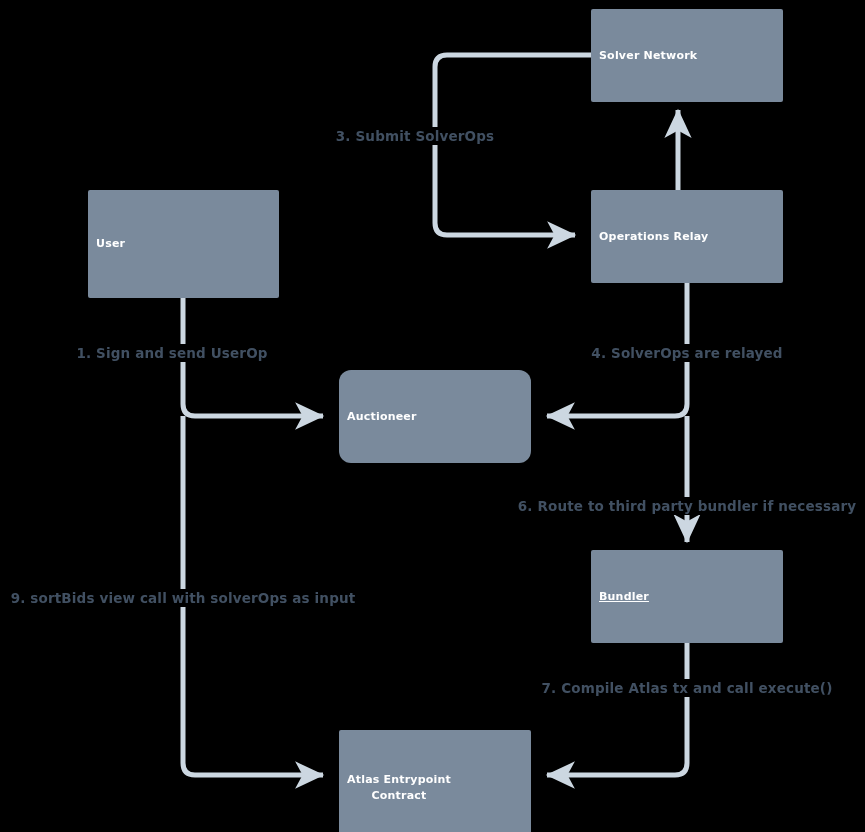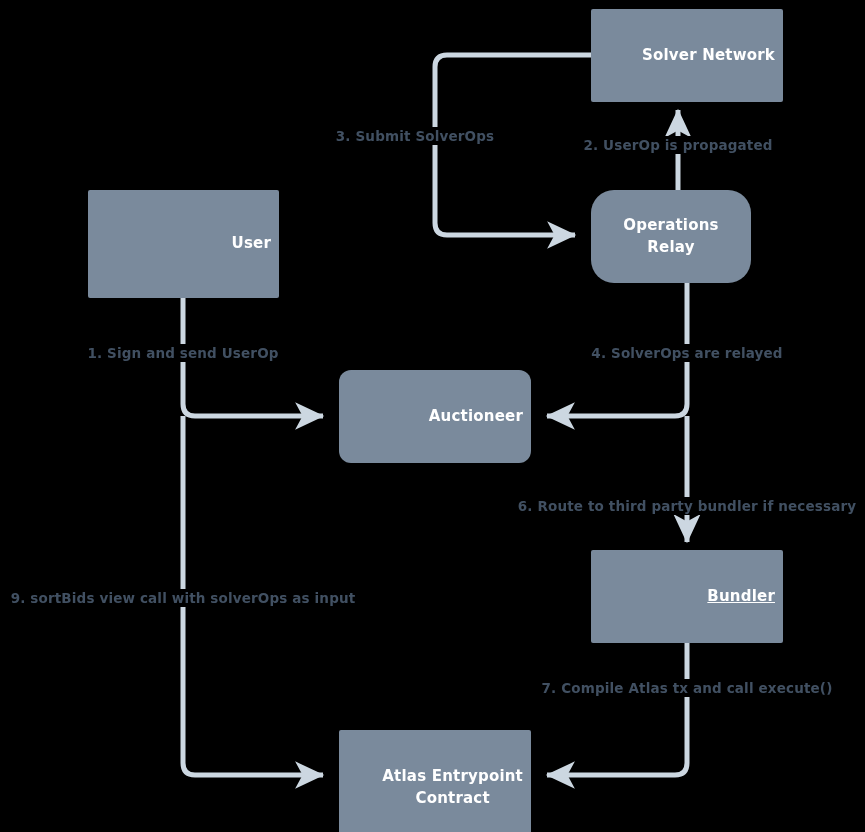--- a/index.html
+++ b/index.html
@@ -25,24 +25,24 @@
     width: 865px;
     height: 832px;
   }
   .node {
     position: absolute;
     box-sizing: border-box;
     background: #7a8a9c;
     border-radius: 2px;
     display: flex;
     align-items: center;
-    justify-content: flex-end;
+    justify-content: flex-start;
     text-align: center;
     color: #ffffff;
-    font-size: 15px;
+    font-size: 11px;
     font-weight: 700;
     letter-spacing: 0.2px;
     line-height: 1.45;
     z-index: 3;
   }
   .node-label {
     display: block;
     white-space: pre-line;
     padding: 0 8px;
   }
@@ -89,40 +89,39 @@
   </svg>
 
   <div class="node" style="left:591px; top:9px; width:192px; height:93px;">
     <span class="node-label">Solver Network</span>
   </div>
 
   <div class="node" style="left:88px; top:190px; width:191px; height:108px;">
     <span class="node-label">User</span>
   </div>
 
-  <div class="node" style="left:591px; top:190px; width:160px; height:93px;border-radius:23px;">
+  <div class="node" style="left:591px; top:190px; width:192px; height:93px;">
     <span class="node-label">Operations Relay</span>
   </div>
 
   <div class="node" style="left:339px; top:370px; width:192px; height:93px;border-radius:12px;">
     <span class="node-label">Auctioneer</span>
   </div>
 
   <div class="node" style="left:591px; top:550px; width:192px; height:93px;text-decoration:underline;">
     <span class="node-label">Bundler</span>
   </div>
 
   <div class="node" style="left:339px; top:730px; width:192px; height:116px;">
     <span class="node-label">Atlas Entrypoint
 Contract</span>
   </div>
 
-  <div class="edge-label el-center" style="left:183px; top:353px;">1. Sign and send UserOp</div>
+  <div class="edge-label el-center" style="left:172px; top:353px;">1. Sign and send UserOp</div>
 
-  <div class="edge-label el-center" style="left:678px; top:145px;">2. UserOp is propagated</div>
 
   <div class="edge-label el-center" style="left:415px; top:136px;">3. Submit SolverOps</div>
 
   <div class="edge-label el-center" style="left:687px; top:353px;">4. SolverOps are relayed</div>
 
   <div class="edge-label el-center" style="left:183px; top:598px;">9. sortBids view call with solverOps as input</div>
 
   <div class="edge-label el-center" style="left:687px; top:506px;">6. Route to third party bundler if necessary</div>
 
   <div class="edge-label el-center" style="left:687px; top:688px;">7. Compile Atlas tx and call execute()</div>

